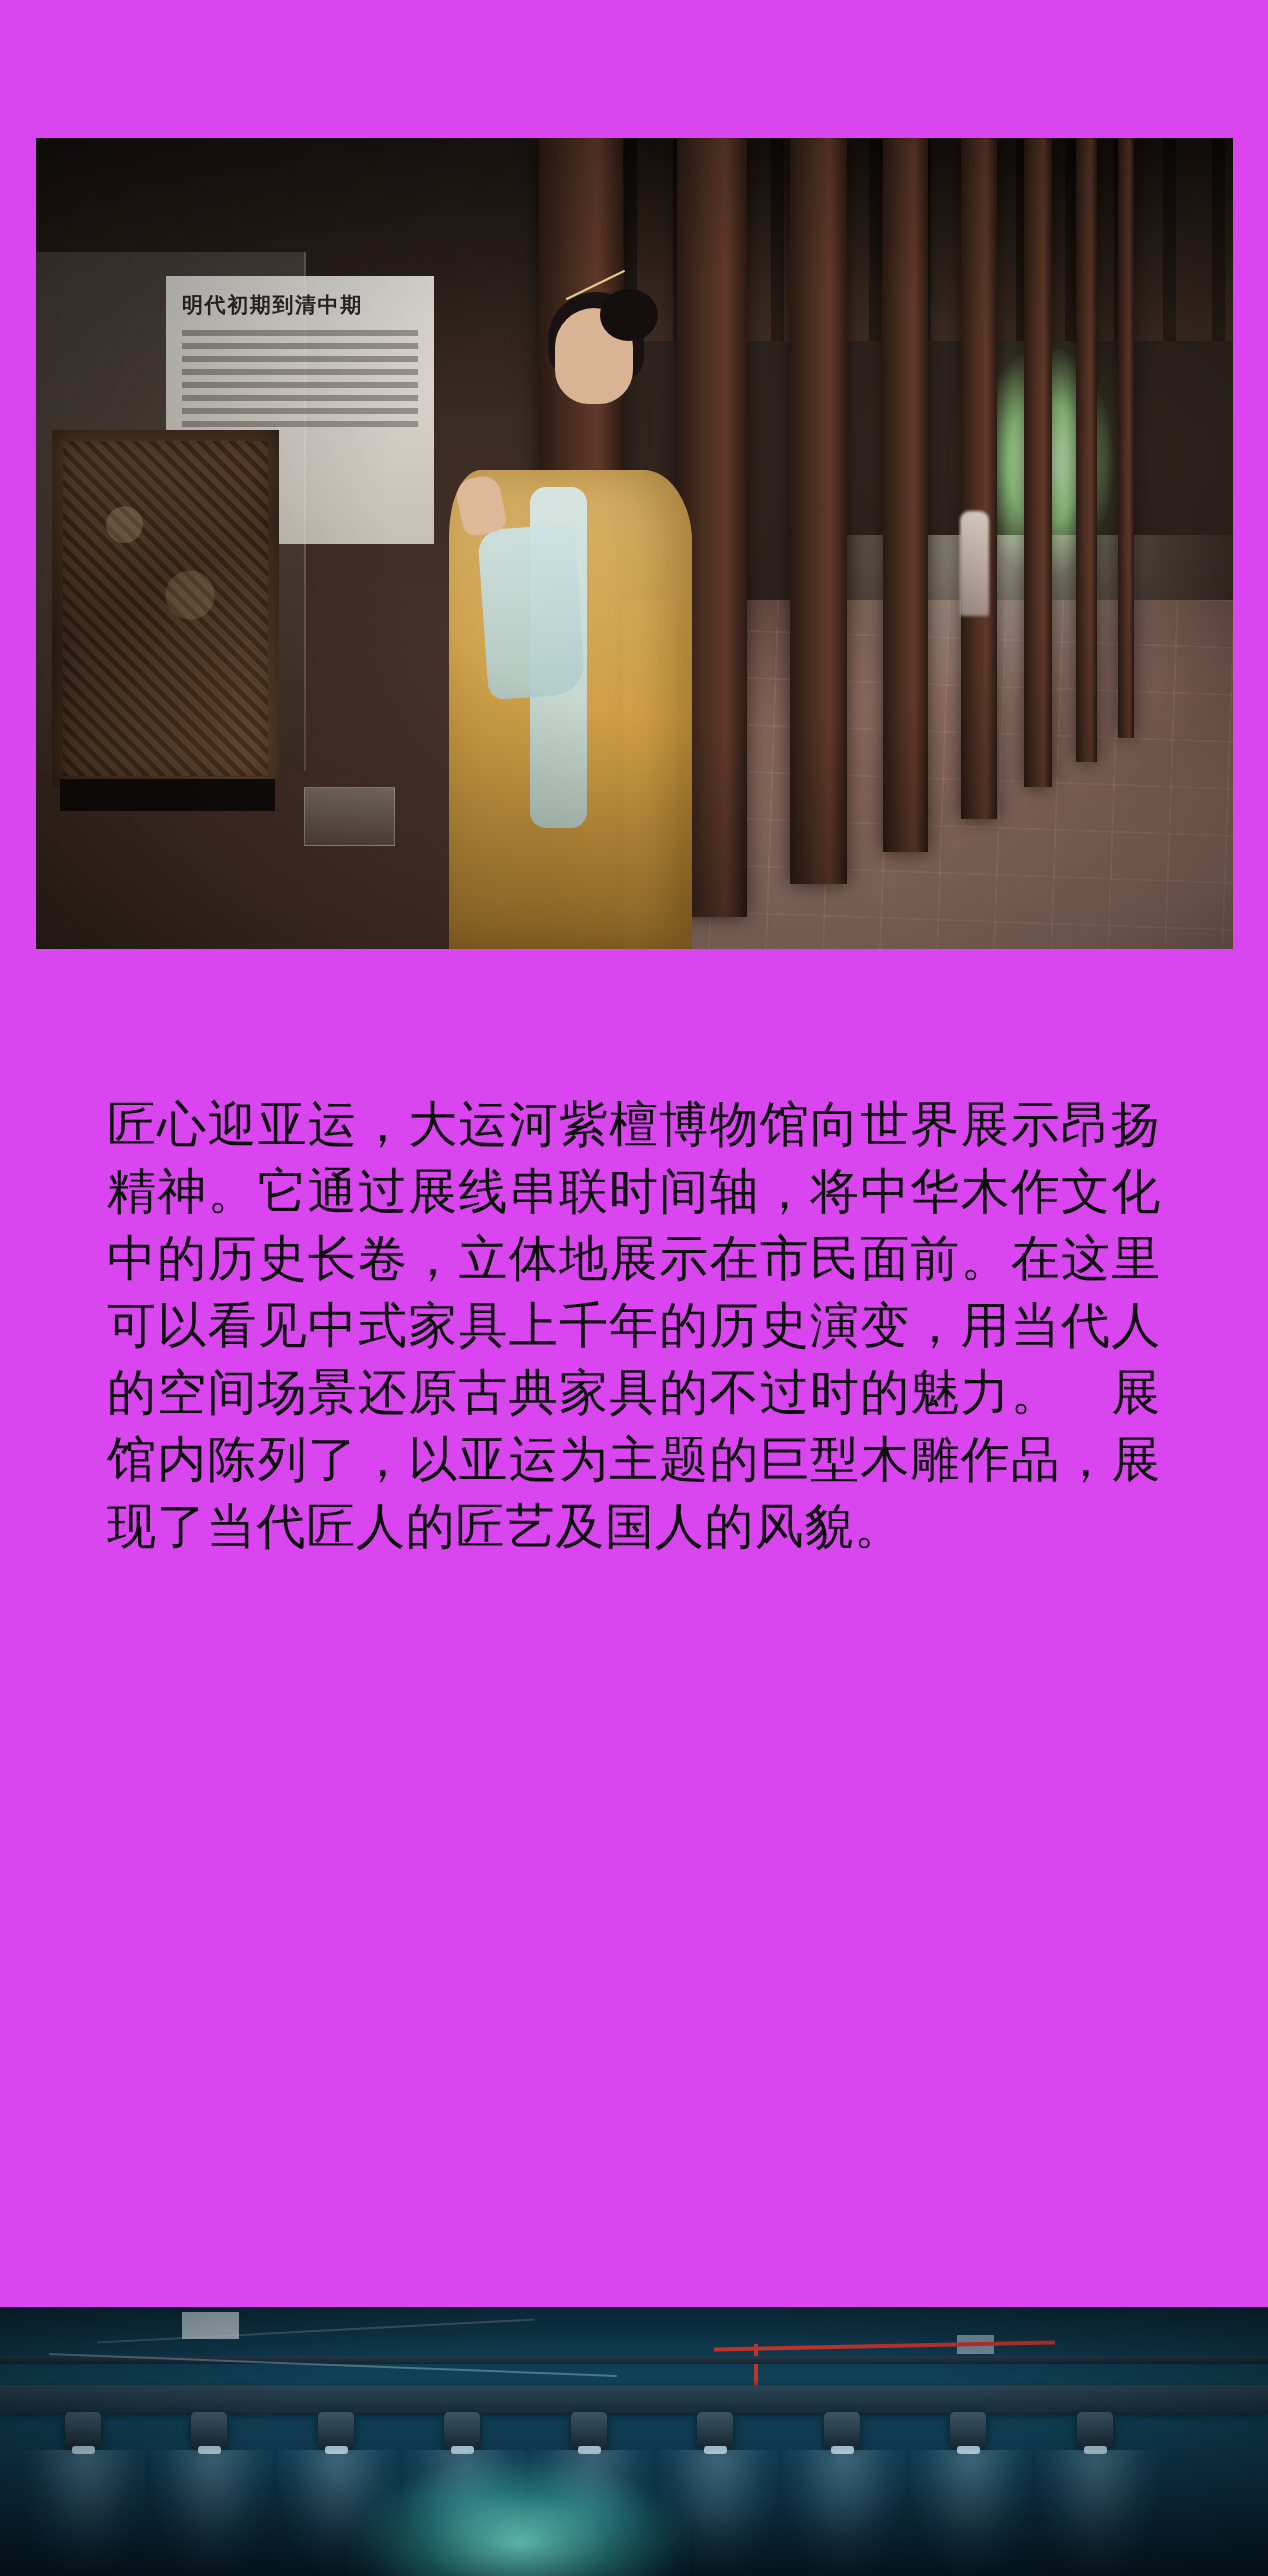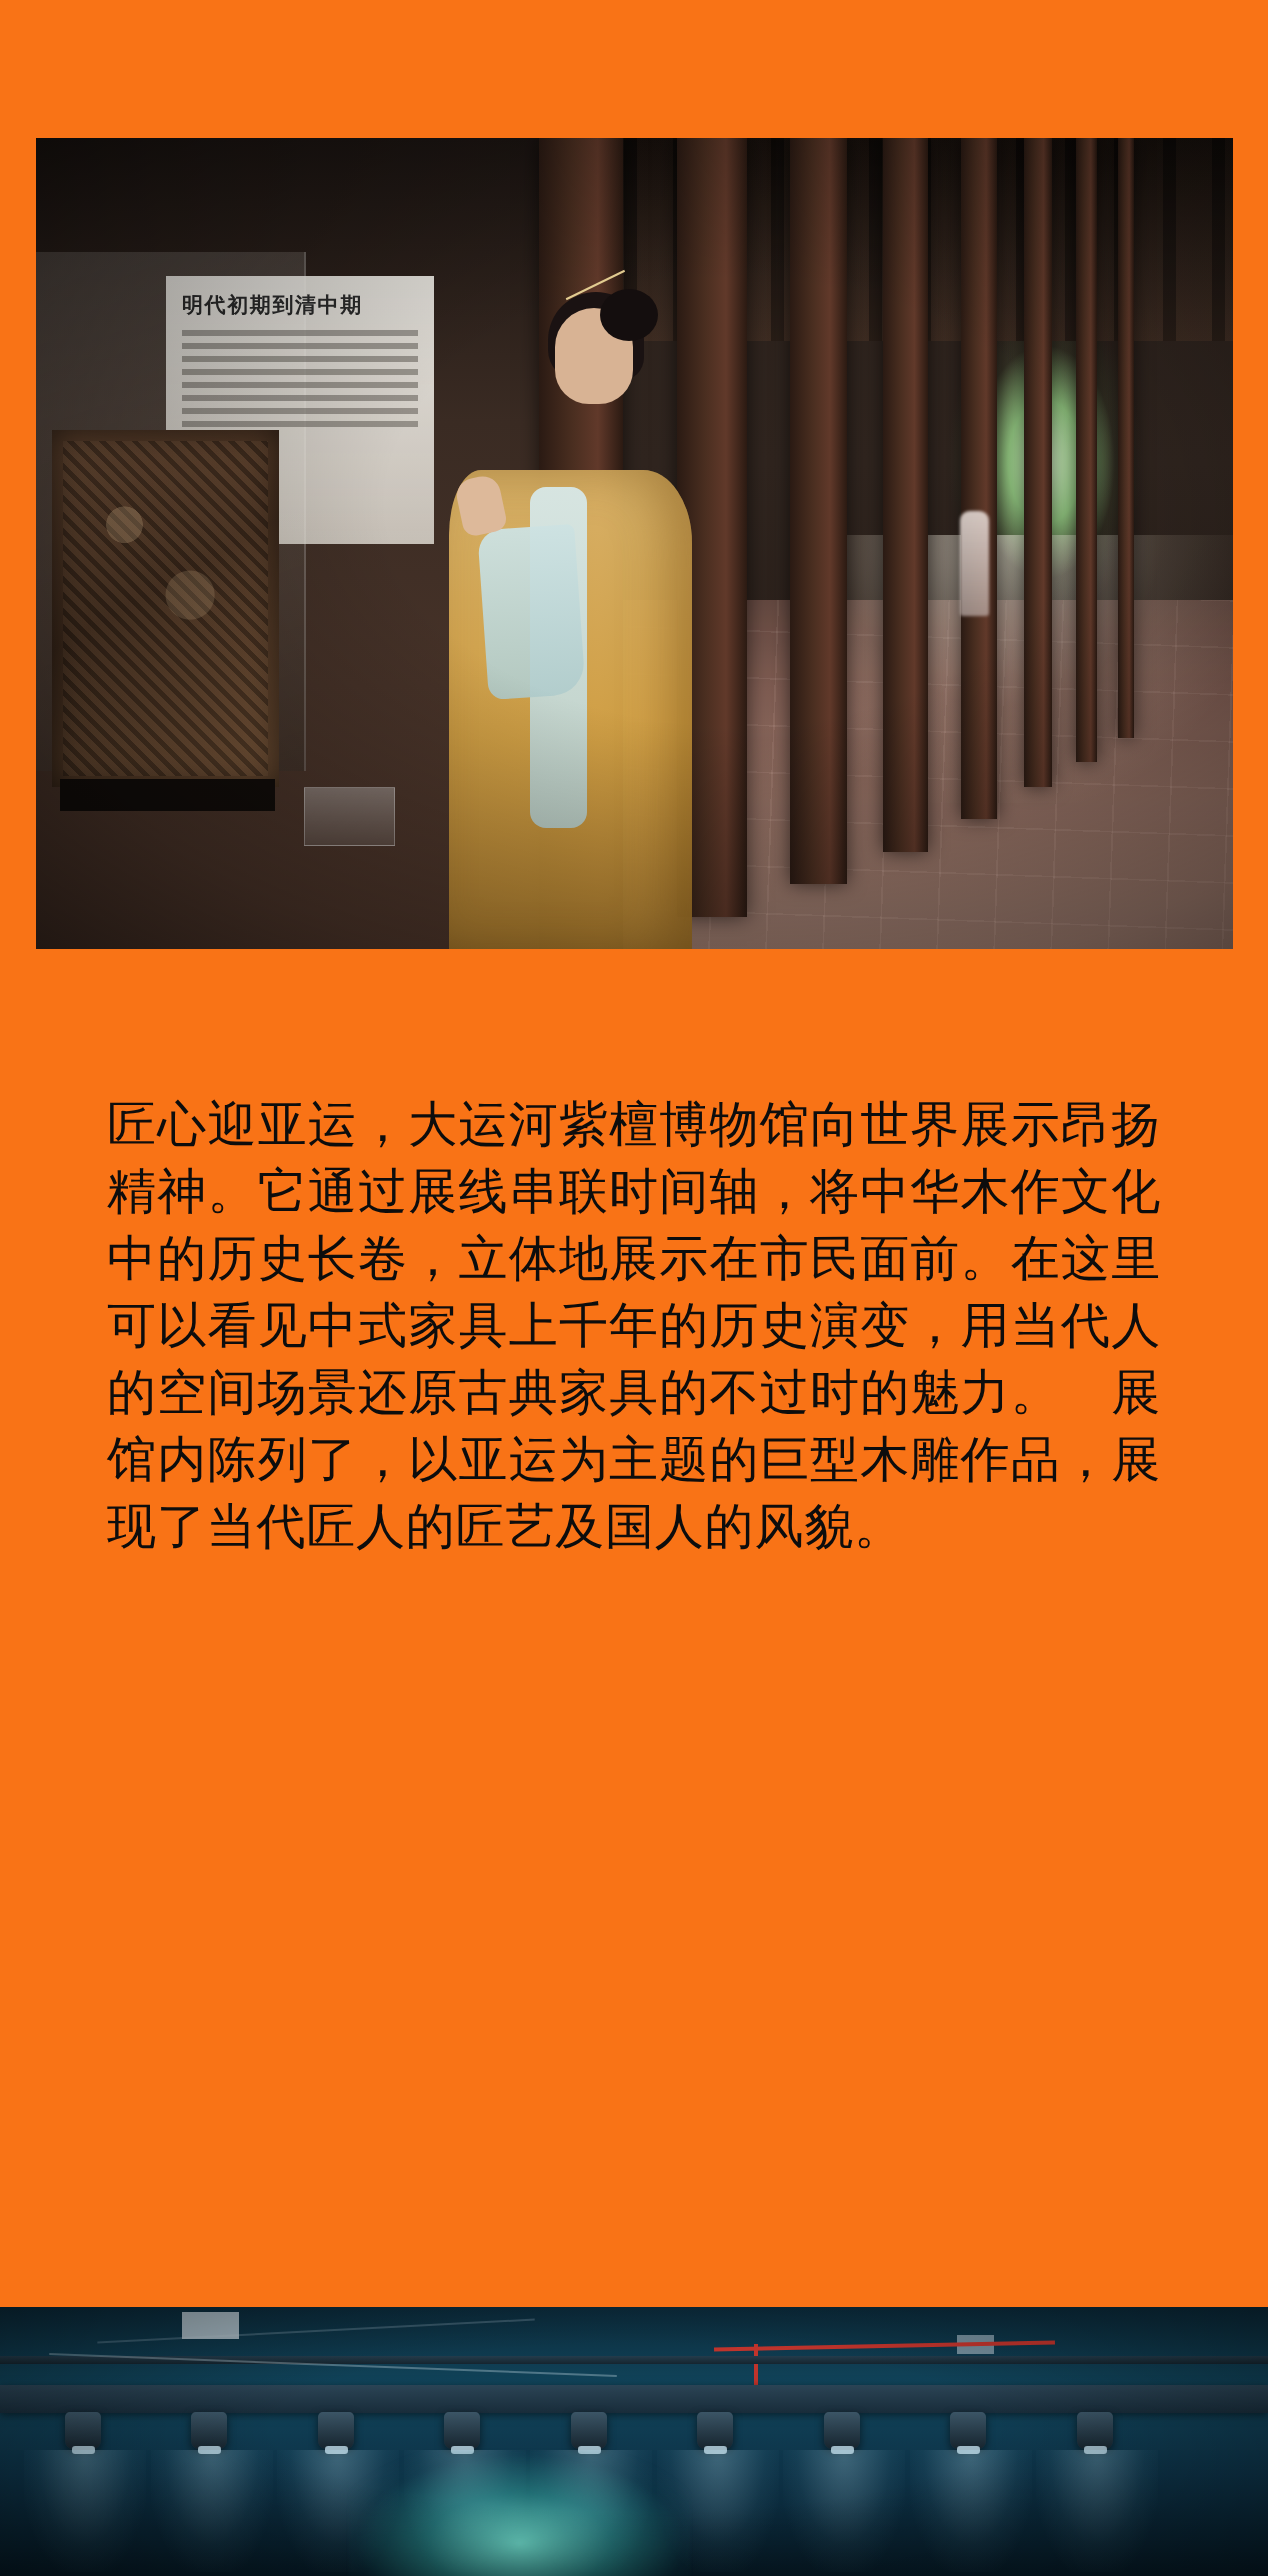--- a/index.html
+++ b/index.html
@@ -13,21 +13,21 @@
     height: 2576px;
     font-family: "Liberation Sans", sans-serif;
     -webkit-font-smoothing: antialiased;
     overflow: hidden;
     position: relative;
   }
 
   .page {
     width: 1268px;
     height: 2576px;
-    background: #f97316;
+    background: #d946ef;
     position: relative;
     box-sizing: border-box;
   }
 
   
   .hero-wrap {
     position: absolute;
     left: 36px;
     top: 138px;
     width: 1197px;

